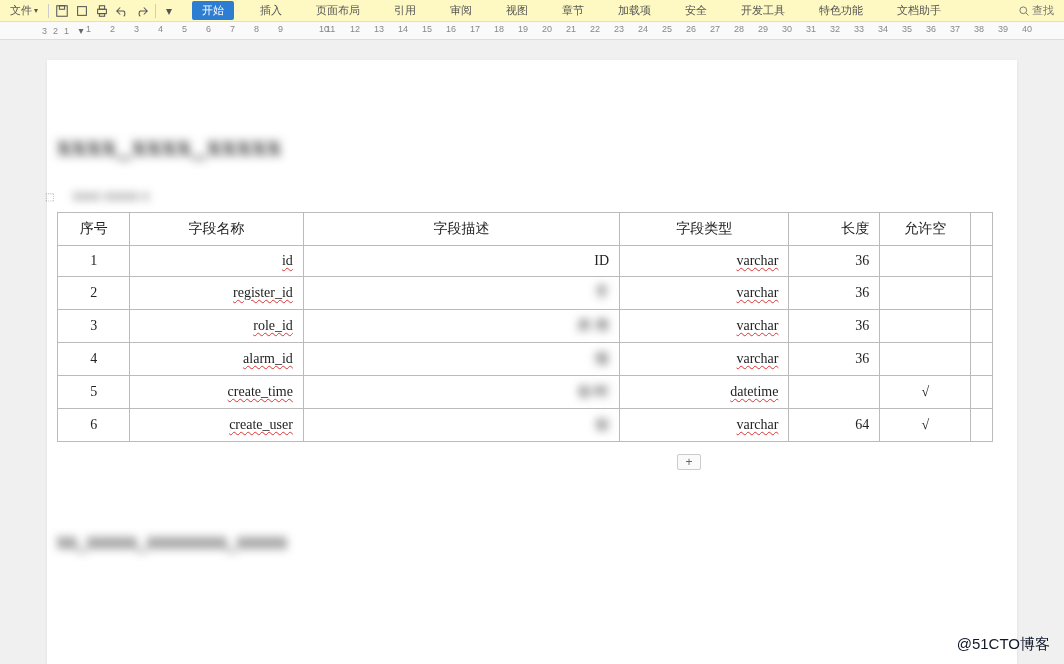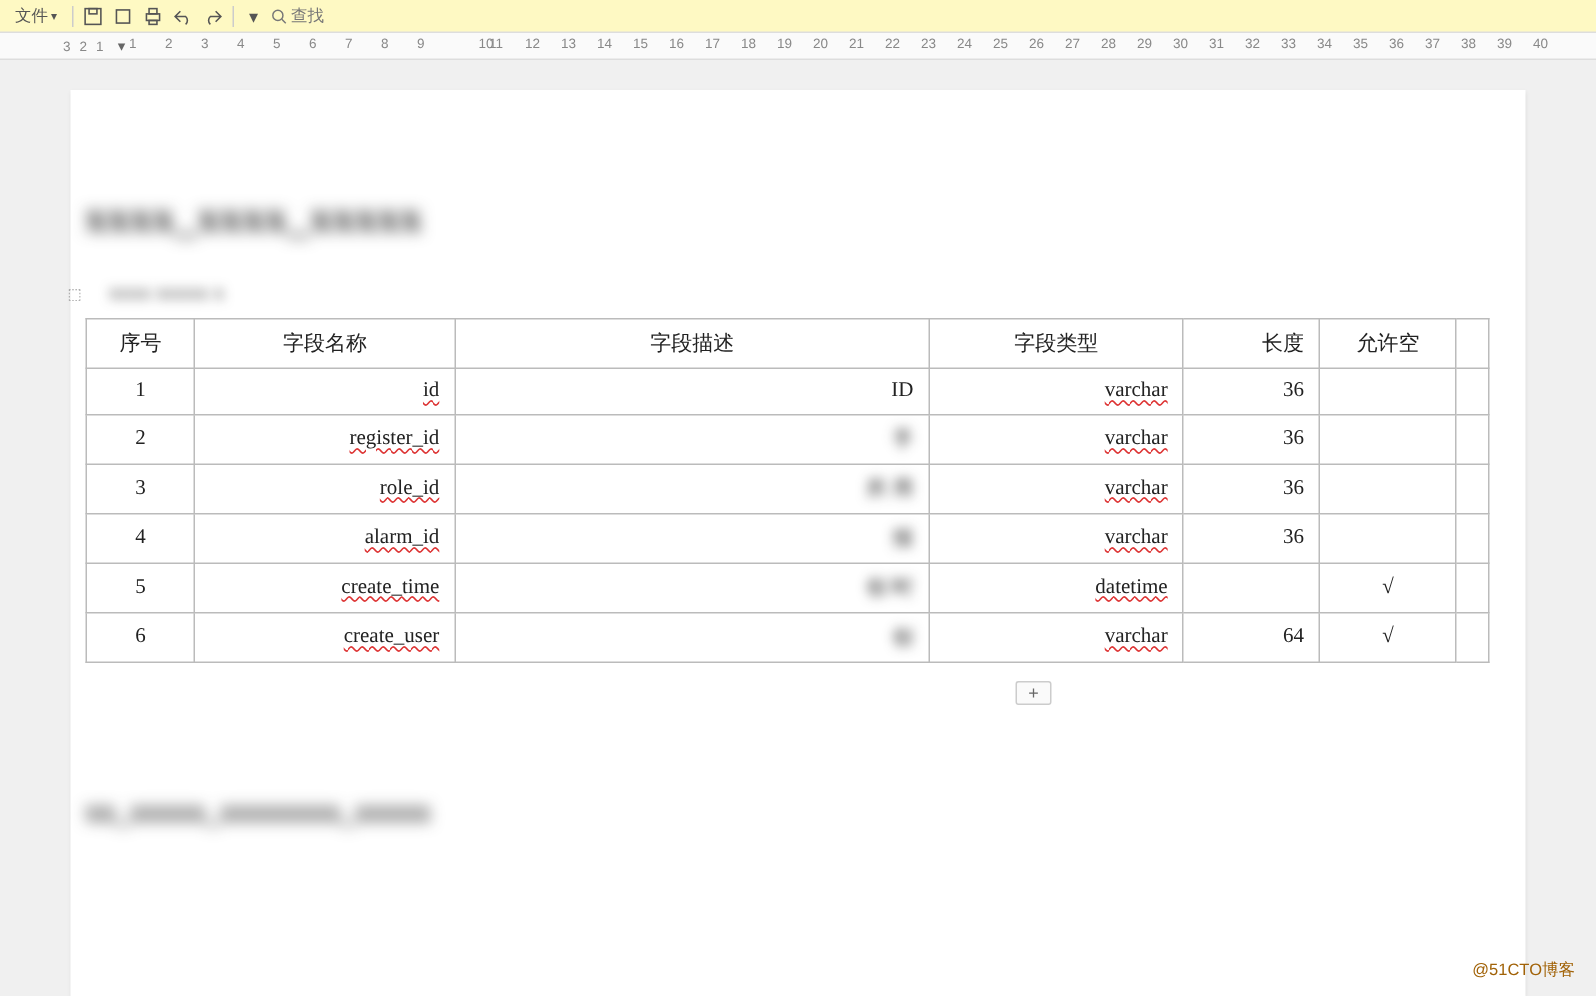--- a/index.html
+++ b/index.html
@@ -42,21 +42,21 @@
     table.db .col-len { width: 88px; text-align: right; }
     table.db .col-null { width: 88px; text-align: center; }
     table.db .col-extra { width: 12px; }
     .wavy { text-decoration: underline wavy #d33; text-decoration-thickness: 1px; text-underline-offset: 2px; }
     .blurred { filter: blur(4px); }
     
     .add-btn { width: 24px; height: 16px; border: 1px solid #ccc; border-radius: 2px; background: #fafafa; font-size: 12px; color: #666; display: flex; align-items: center; justify-content: center; cursor: pointer; margin: -6px auto 0 620px; }
     
     .next-heading { font-family: SimSun, serif; font-size: 20px; font-weight: bold; color: #222; filter: blur(5px); margin-top: 60px; }
     
-    .watermark { position: absolute; bottom: 10px; right: 14px; font-size: 11px; color: #a16207; }
+    .watermark { position: absolute; bottom: 10px; right: 14px; font-size: 15px; color: #0f172a; }
   </style>
 </head>
 <body>
 
 <div class="menubar">
   <span class="menu-file">文件</span>
   <span class="menu-sep"></span>
   <span class="toolbar-icon">
       <svg viewBox="0 0 16 16" fill="none" stroke="currentColor" stroke-width="1.2">
         <rect x="2" y="2" width="12" height="12"></rect>
@@ -80,20 +80,34 @@
         <path d="M6 4 L2 8 L6 12 M2 8 H10 A4 4 0 0 1 10 14"></path>
       </svg>
     </span>
   <span class="toolbar-icon">
       <svg viewBox="0 0 16 16" fill="none" stroke="currentColor" stroke-width="1.2">
         <path d="M10 4 L14 8 L10 12 M14 8 H6 A4 4 0 0 0 6 14"></path>
       </svg>
     </span>
   <span class="menu-sep"></span>
   <span class="toolbar-icon">▾</span>
+  <div class="tabs">
+    <span class="tab active">开始</span>
+    <span class="tab">插入</span>
+    <span class="tab">页面布局</span>
+    <span class="tab">引用</span>
+    <span class="tab">审阅</span>
+    <span class="tab">视图</span>
+    <span class="tab">章节</span>
+    <span class="tab">加载项</span>
+    <span class="tab">安全</span>
+    <span class="tab">开发工具</span>
+    <span class="tab">特色功能</span>
+    <span class="tab">文档助手</span>
+  </div>
   <span class="search-box">
     <svg viewBox="0 0 16 16" fill="none" stroke="currentColor" stroke-width="1.3">
         <circle cx="7" cy="7" r="4.5"></circle>
         <line x1="10.5" y1="10.5" x2="14" y2="14"></line>
       </svg>
     <span>查找</span>
   </span>
 </div>
 
 <div class="ruler-area">

